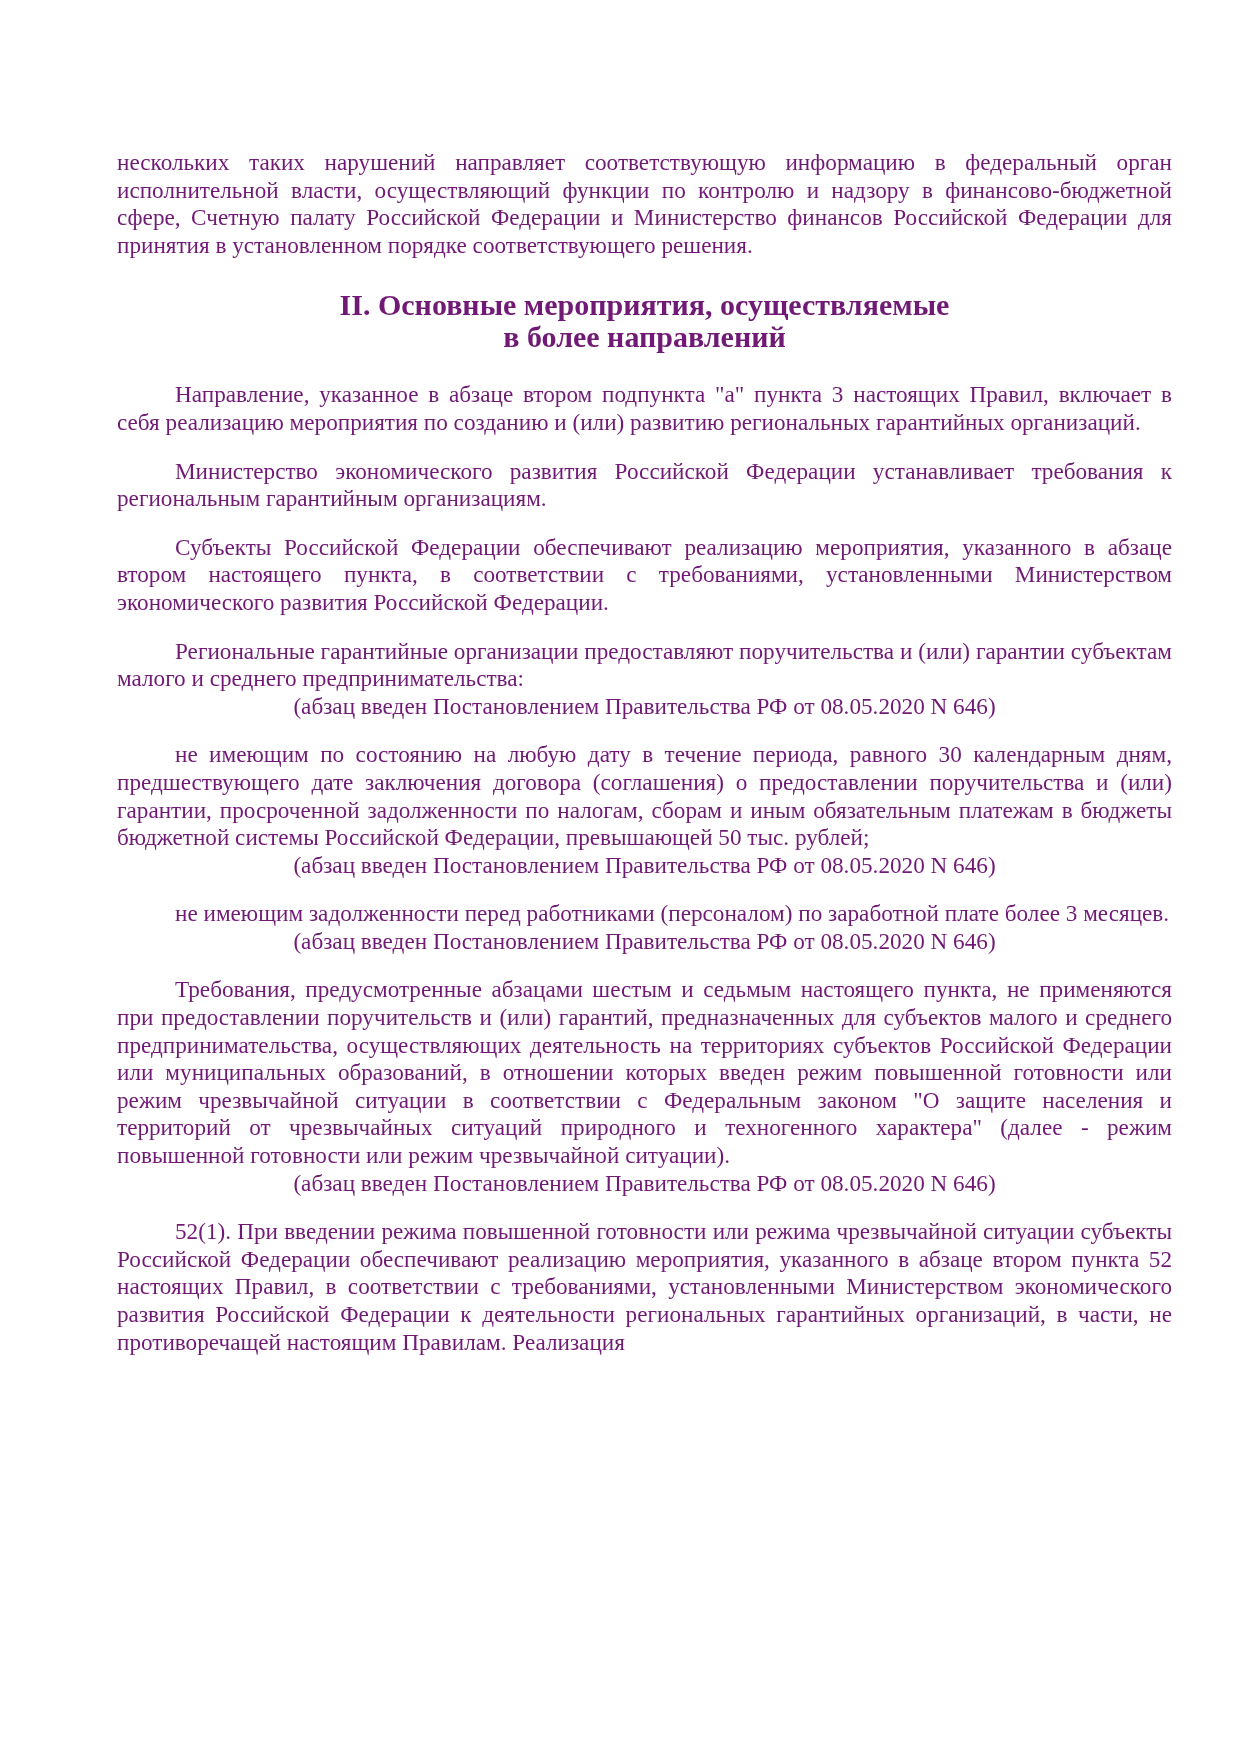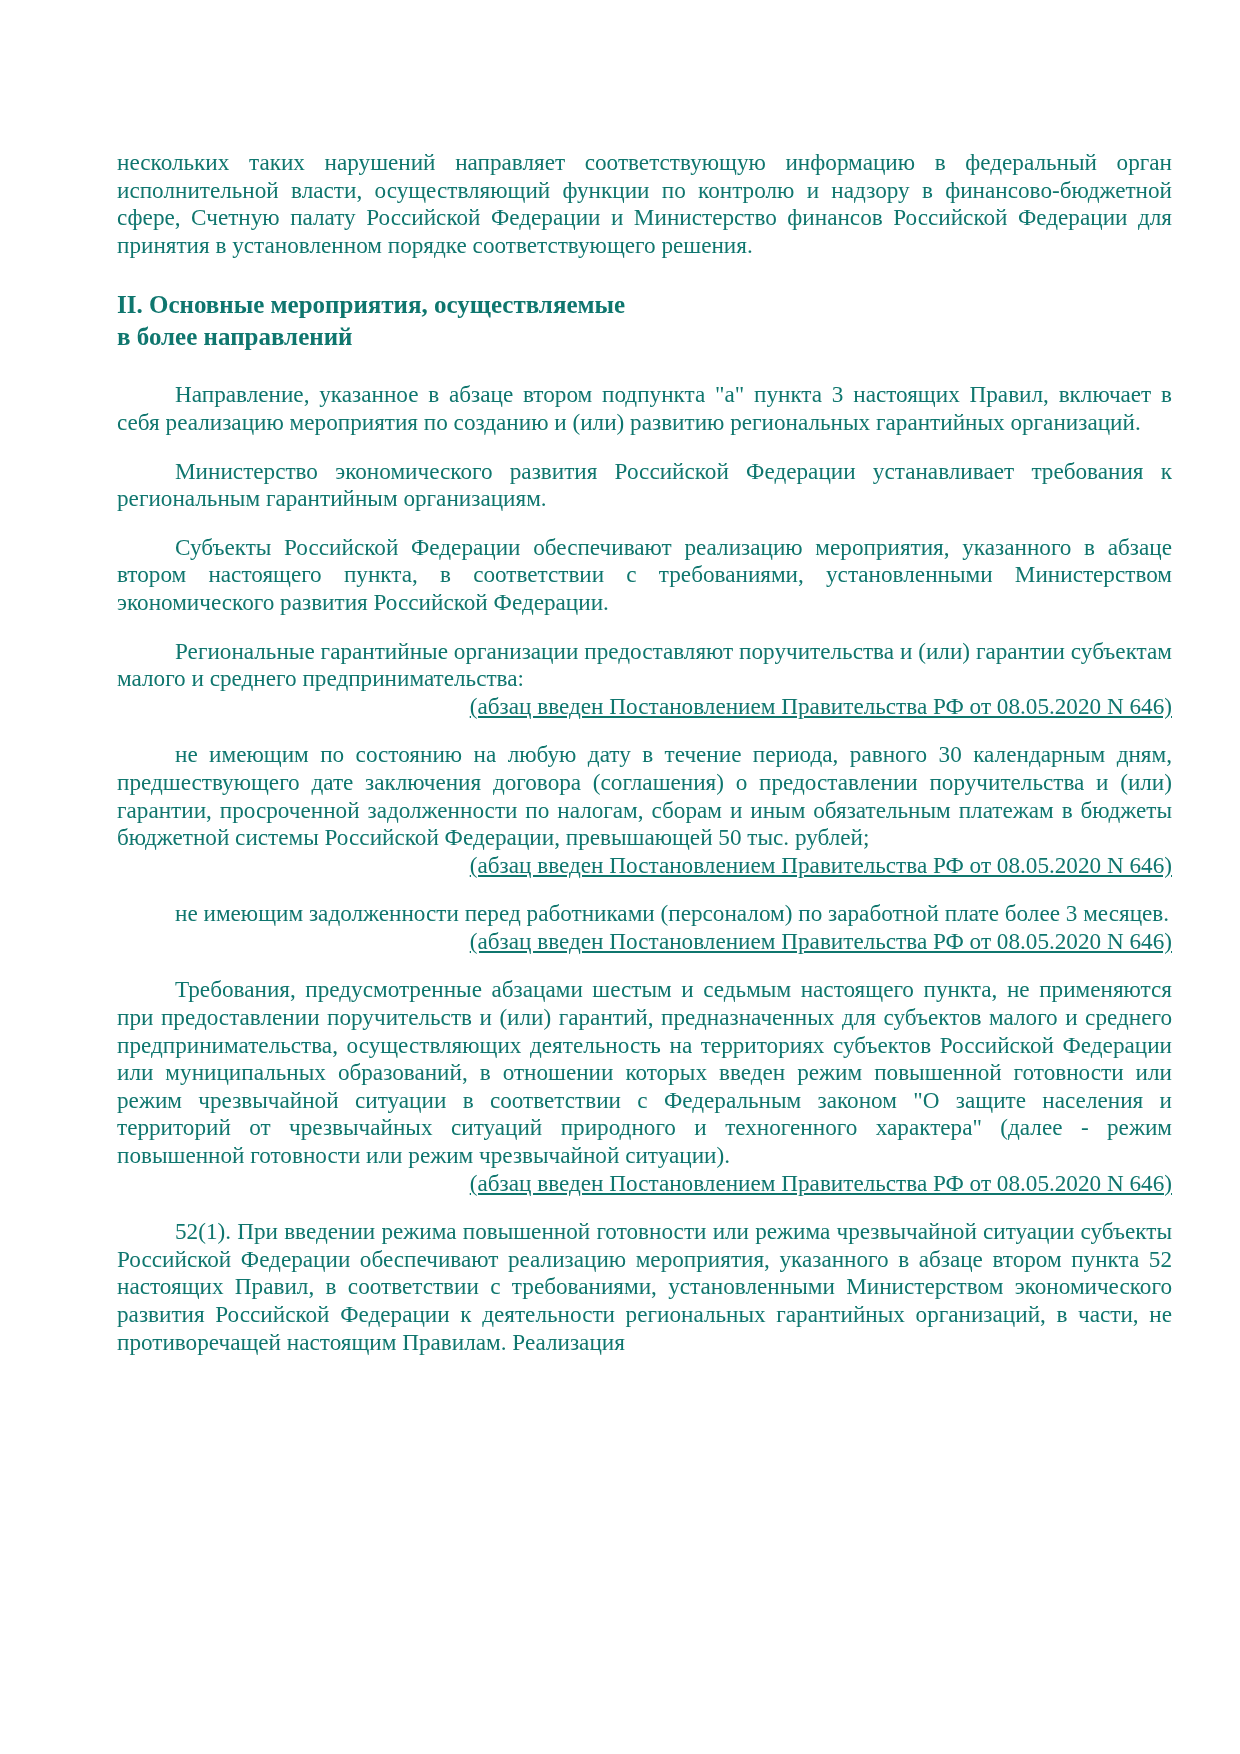--- a/index.html
+++ b/index.html
@@ -1,27 +1,27 @@
 <!DOCTYPE html>
 <html><head>
 <meta charset="utf-8">
 <style>
   html, body { margin: 0; padding: 0; background: #ffffff; }
   body { width: 1240px; height: 1754px; position: relative; overflow: hidden; }
   .page {
     position: absolute; left: 117px; top: 149px; width: 1055px;
     font-family: "Liberation Serif", "DejaVu Serif", serif;
-    font-size: 23.2px; line-height: 27.6px; color: #0f766e;
+    font-size: 23.2px; line-height: 27.6px; color: #701a75;
   }
   .p { text-align: justify; margin: 0; }
   .indent { text-indent: 58px; }
   .gap { margin-top: 21px; }
-  .note { text-align: right; margin: 0; text-decoration: underline; }
+  .note { text-align: center; margin: 0; }
   .heading {
-    font-weight: bold; font-size: 25px; line-height: 32px;
+    text-align: center; font-weight: bold; font-size: 30px; line-height: 32px;
     margin: 30px 0 28px 0;
   }
   .heading span { display: block; }
 </style>
 </head>
 <body>
 
 <div class="page">
   <p class="p">нескольких таких нарушений направляет соответствующую информацию в федеральный орган исполнительной власти, осуществляющий функции по контролю и надзору в финансово-бюджетной сфере, Счетную палату Российской Федерации и Министерство финансов Российской Федерации для принятия в установленном порядке соответствующего решения.</p>
 

